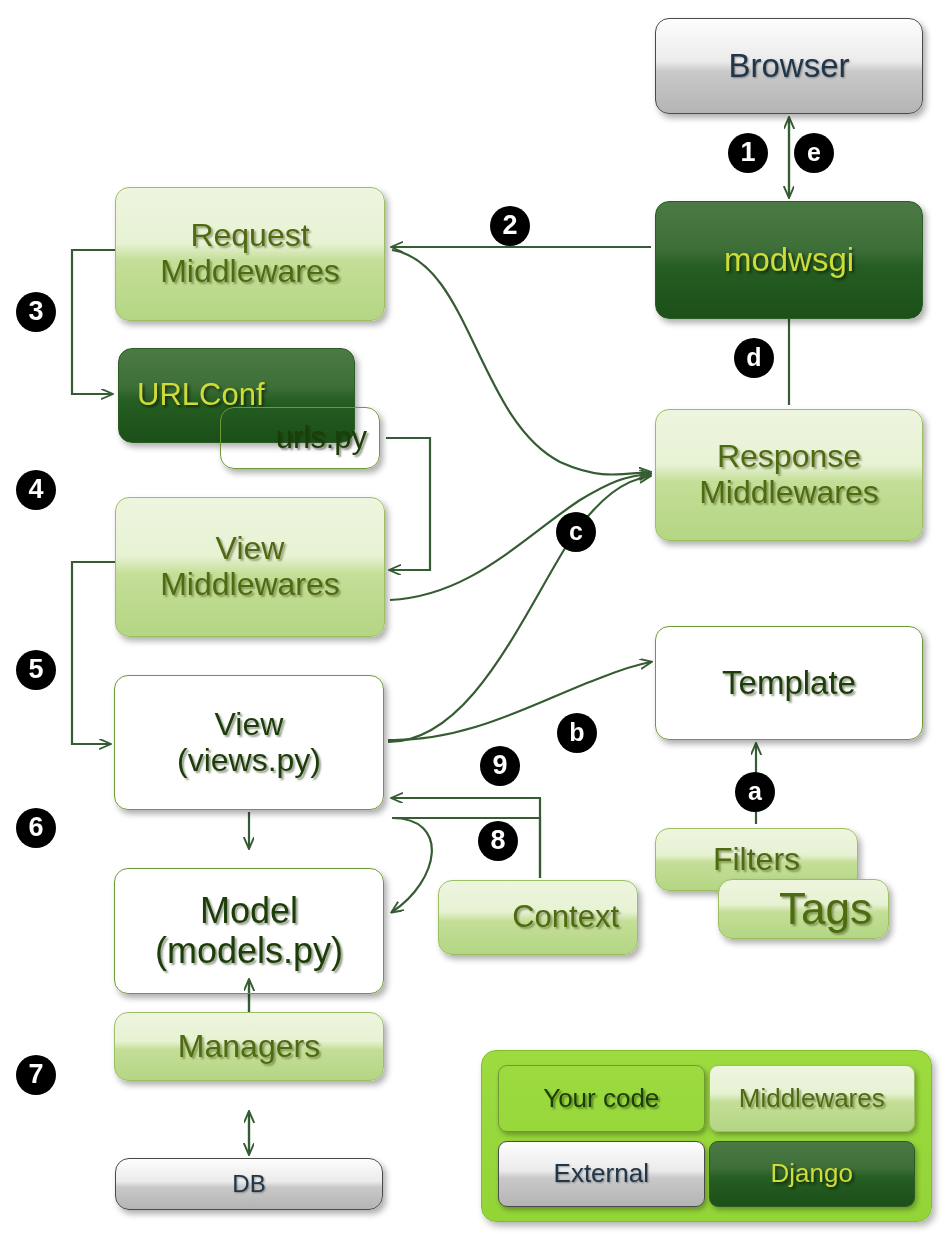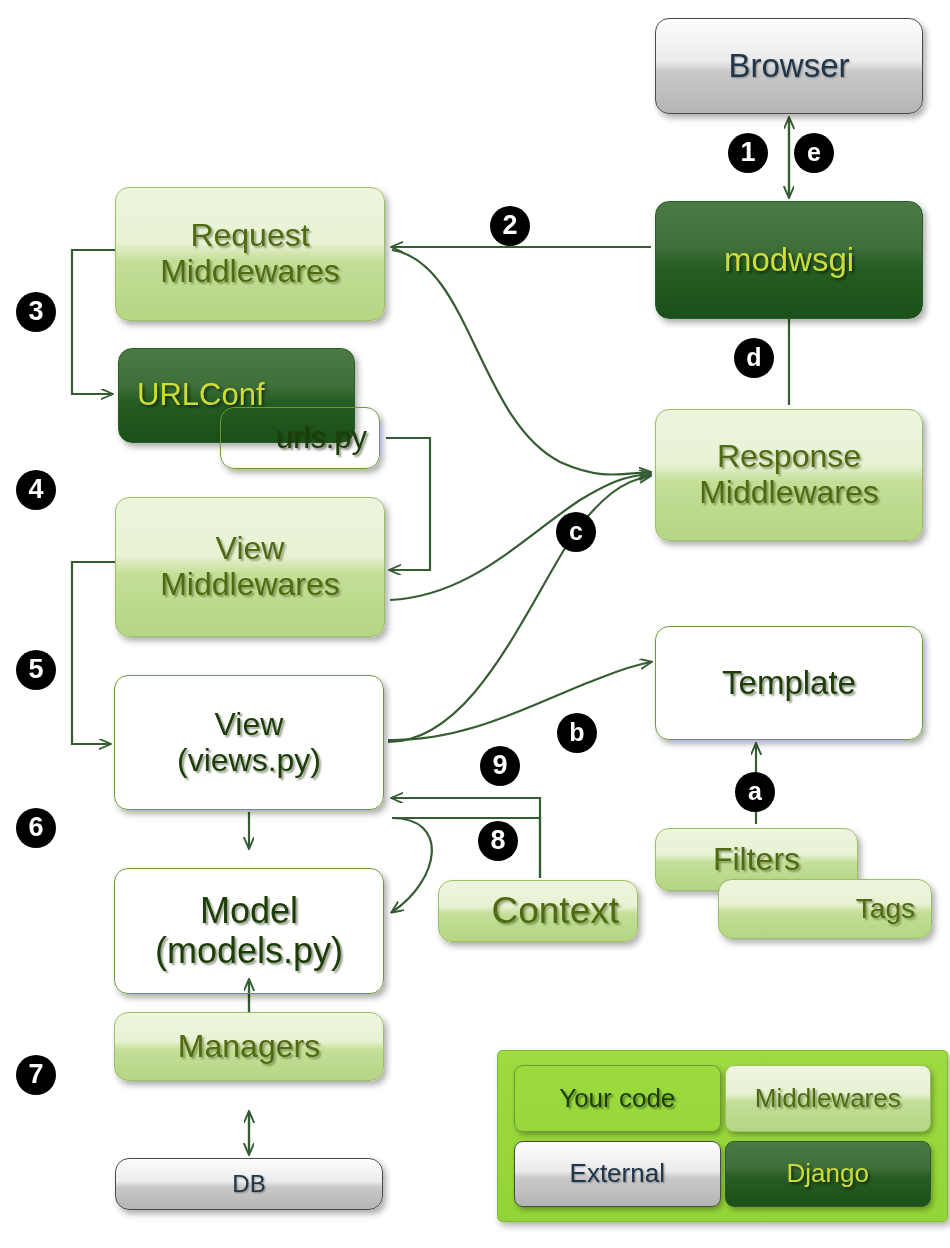--- a/index.html
+++ b/index.html
@@ -78,23 +78,23 @@
   #node-urlspy       { left: 220px; top: 407px;  width: 160px; height: 62px;  font-size: 31px;
                        justify-content: flex-end; padding-right: 12px; z-index: 4; }
   #node-view-mw      { left: 115px; top: 497px;  width: 270px; height: 140px; font-size: 32px; }
   #node-view         { left: 114px; top: 675px;  width: 270px; height: 135px; font-size: 32px; }
   #node-model        { left: 114px; top: 868px;  width: 270px; height: 126px; font-size: 36px; }
   #node-managers     { left: 114px; top: 1012px; width: 270px; height: 69px;  font-size: 32px; }
   #node-db           { left: 115px; top: 1158px; width: 268px; height: 52px;  font-size: 24px; }
   #node-response-mw  { left: 655px; top: 409px;  width: 268px; height: 132px; font-size: 32px; }
   #node-template     { left: 655px; top: 626px;  width: 268px; height: 114px; font-size: 33px; }
   #node-filters      { left: 655px; top: 828px;  width: 203px; height: 63px;  font-size: 32px; }
-  #node-tags         { left: 718px; top: 879px;  width: 214px; height: 60px;  font-size: 28px;
+  #node-tags         { left: 718px; top: 879px;  width: 171px; height: 60px;  font-size: 44px;
                        justify-content: flex-end; padding-right: 16px; }
-  #node-context      { left: 438px; top: 880px;  width: 200px; height: 62px;  font-size: 37px;
+  #node-context      { left: 438px; top: 880px;  width: 200px; height: 75px;  font-size: 31px;
                        justify-content: flex-end; padding-right: 18px; }
 
   
   .badge {
     position: absolute;
     width: 40px; height: 40px;
     border-radius: 50%;
     background: #000000;
     color: #ffffff;
     display: flex;
@@ -119,25 +119,25 @@
   #badge-b { left: 557px; top: 713px; }
   #badge-9 { left: 480px; top: 746px; }
   #badge-a { left: 735px; top: 772px; }
   #badge-6 { left: 16px;  top: 808px; }
   #badge-8 { left: 478px; top: 821px; }
   #badge-7 { left: 16px;  top: 1055px; }
 
   
   #legend {
     position: absolute;
-    left: 497px; top: 1050px;
+    left: 481px; top: 1050px;
     width: 451px; height: 172px;
     background: linear-gradient(to bottom, #9ddb3f 0%, #93d437 100%);
     border: 1px solid #7fbd2c;
-    border-radius: 5px;
+    border-radius: 15px;
     z-index: 5;
     box-shadow: 3px 4px 7px rgba(0,0,0,0.3);
     padding: 14px 16px;
     display: grid;
     grid-template-columns: 1fr 1fr;
     grid-template-rows: 1fr 1fr;
     gap: 9px 4px;
   }
   .legend-chip {
     position: relative;

